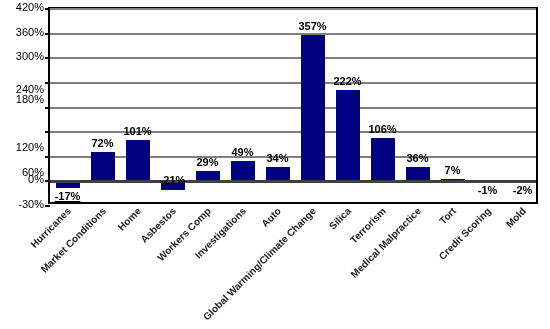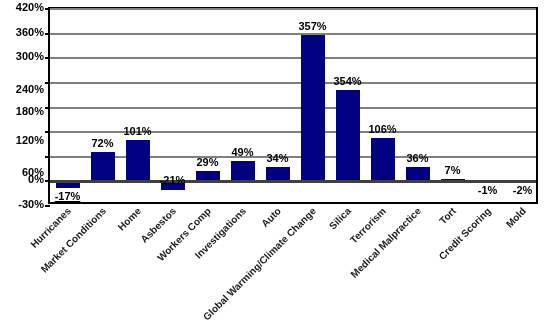--- a/index.html
+++ b/index.html
@@ -72,21 +72,21 @@
     top: 7px;
     width: 44px;
     height: 197px;
   }
   .ylabel {
     position: absolute;
     right: 0;
     width: 44px;
     text-align: right;
     font-size: 11px;
-    font-weight: bold;
+    font-weight: normal;
     color: #000000;
     line-height: 1;
     transform: translateY(-50%);
     white-space: nowrap;
   }
 
   
   #bars-layer {
     position: absolute;
     left: 0; top: 0;
@@ -143,22 +143,22 @@
 </style>
 </head>
 <body>
 
 <div id="chart-root">
 
   <div id="y-axis-labels">
       <div class="ylabel" style="top: 197px;">-30%</div>
       <div class="ylabel" style="top: 172.375px;">0%</div>
       <div class="ylabel" style="top: 165px;">60%</div>
-      <div class="ylabel" style="top: 133px;">120%</div>
-      <div class="ylabel" style="top: 104px;">180%</div>
+      <div class="ylabel" style="top: 140px;">120%</div>
+      <div class="ylabel" style="top: 92px;">180%</div>
       <div class="ylabel" style="top: 73.875px; margin-top: 8px;">240%</div>
       <div class="ylabel" style="top: 49.25px;">300%</div>
       <div class="ylabel" style="top: 24.625px;">360%</div>
       <div class="ylabel" style="top: 0px;">420%</div>
     </div>
 
   <div id="plot-area">
     <div id="gridlines">
         <div class="ytick" style="top: 196px;"></div>
         <div class="gridline zero" style="top: 171.375px;"></div>
@@ -196,21 +196,21 @@
       </div>
     <div id="value-labels">
         <div class="vlabel" style="left: -9.5px; top: 182.352px; text-decoration: underline;">-17%</div>
         <div class="vlabel" style="left: 25.5px; top: 128.825px;">72%</div>
         <div class="vlabel" style="left: 60.5px; top: 116.923px;">101%</div>
         <div class="vlabel" style="left: 95.5px; top: 166px; text-align: center;">-21%</div>
         <div class="vlabel" style="left: 130.5px; top: 147.704px;">29%</div>
         <div class="vlabel" style="left: 165.5px; top: 138.265px;">49%</div>
         <div class="vlabel" style="left: 200.5px; top: 144.421px;">34%</div>
         <div class="vlabel" style="left: 235.5px; top: 11.8562px;">357%</div>
-        <div class="vlabel" style="left: 270.5px; top: 67.2625px;">354%</div>
+        <div class="vlabel" style="left: 270.5px; top: 67.2625px;">222%</div>
         <div class="vlabel" style="left: 305.5px; top: 114.871px;">106%</div>
         <div class="vlabel" style="left: 340.5px; top: 143.6px;">36%</div>
         <div class="vlabel" style="left: 375.5px; top: 155.502px;">7%</div>
         <div class="vlabel" style="left: 410.5px; top: 175.785px;">-1%</div>
         <div class="vlabel" style="left: 445.5px; top: 176.196px;">-2%</div>
       </div>
   </div>
 
   <div id="category-labels">
       <div class="catlabel" style="left: -182.5px; width: 200px;">Hurricanes</div>

